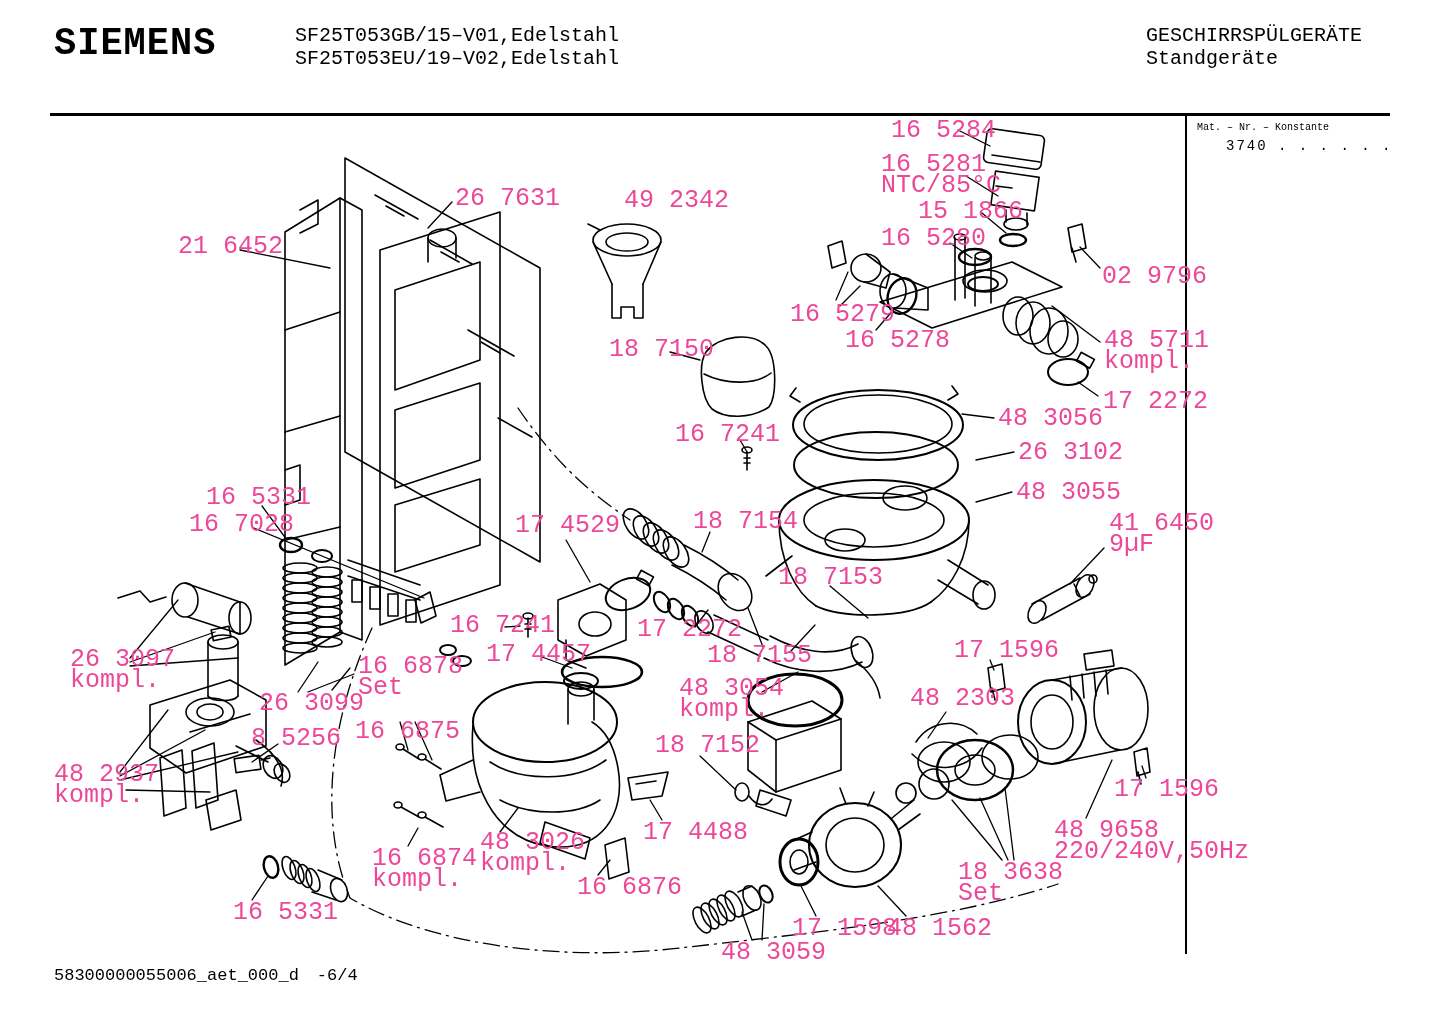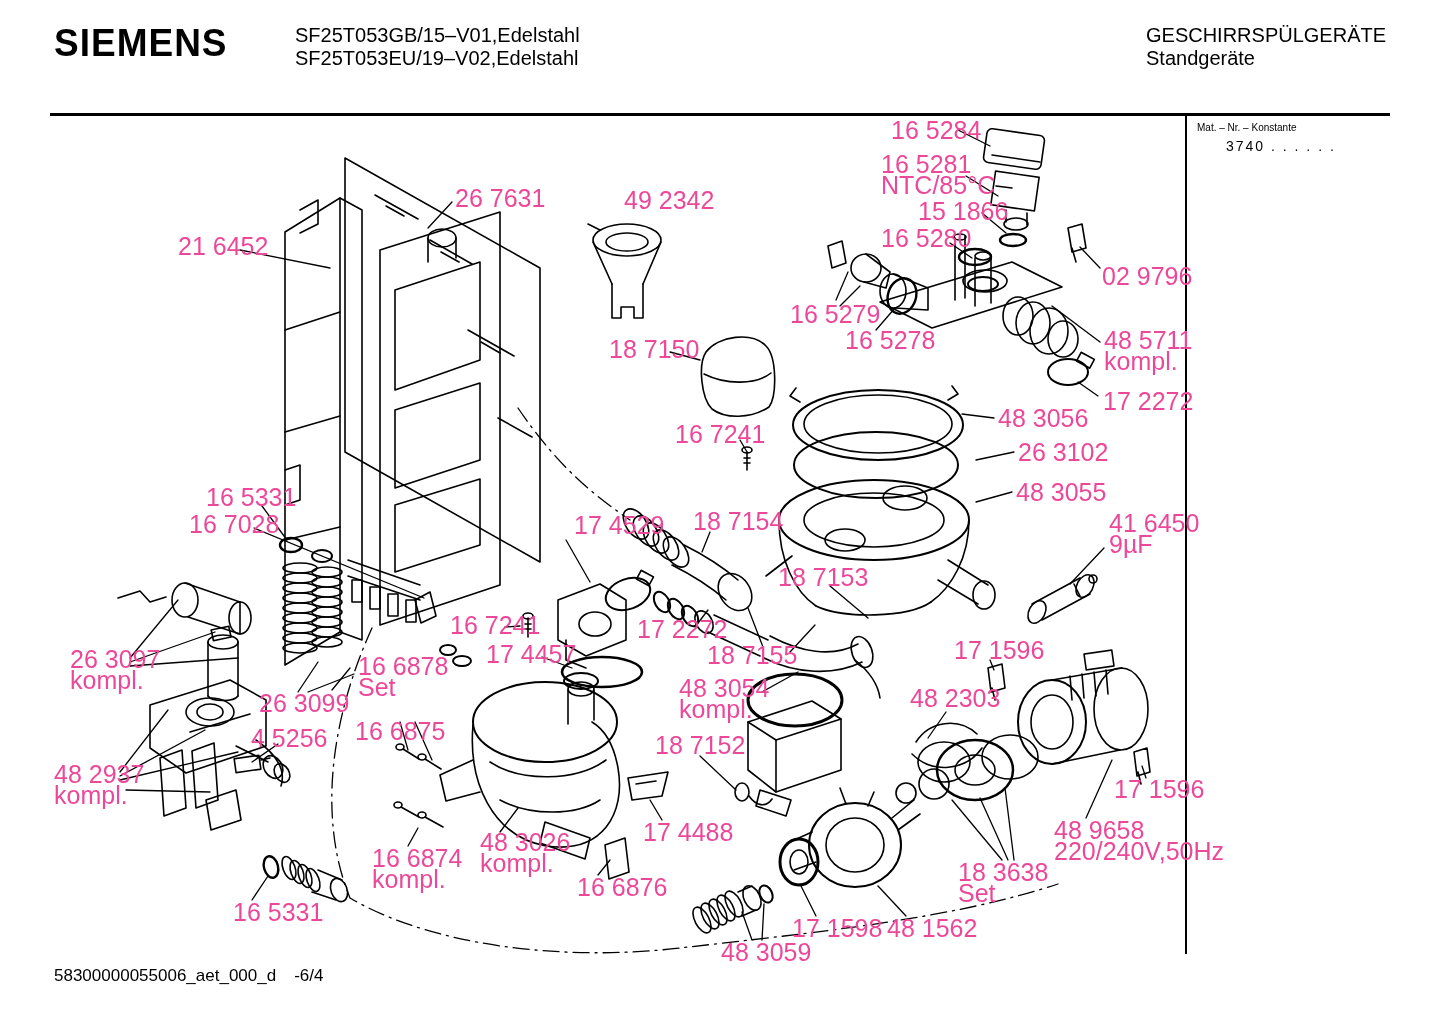--- a/index.html
+++ b/index.html
@@ -1,18 +1,18 @@
 <!DOCTYPE html>
 <html><head>
 <meta charset="utf-8">
 <style>
   html,body{margin:0;padding:0;background:#fff;}
   #page{
     position:relative;width:1396px;height:1019px;background:#ffffff;
-    font-family:Liberation Sans, sans-serif;color:#000;overflow:hidden;
+    font-family:Liberation Mono, monospace;color:#000;overflow:hidden;
   }
   .abs{position:absolute;}
   .brand{
     left:54px;top:22px;font-size:37px;font-weight:700;letter-spacing:1px;
     transform:scaleY(1.04);transform-origin:top left;
   }
   .model-line1{left:295px;top:24px;font-size:20px;}
   .model-line2{left:295px;top:47px;font-size:20px;}
   .cat-line1{left:1146px;top:24px;font-size:20px;}
   .cat-line2{left:1146px;top:47px;font-size:20px;}
@@ -417,40 +417,40 @@
       <div class="part-label" style="left: 1104px; top: 330px;">48 5711
 kompl.</div>
       <div class="part-label" style="left: 1103px; top: 391px;">17 2272</div>
       <div class="part-label" style="left: 609px; top: 339px;">18 7150</div>
       <div class="part-label" style="left: 998px; top: 408px;">48 3056</div>
       <div class="part-label" style="left: 675px; top: 424px;">16 7241</div>
       <div class="part-label" style="left: 1018px; top: 442px;">26 3102</div>
       <div class="part-label" style="left: 1016px; top: 482px;">48 3055</div>
       <div class="part-label" style="left: 206px; top: 487px;">16 5331</div>
       <div class="part-label" style="left: 189px; top: 514px;">16 7028</div>
-      <div class="part-label" style="left: 574px; top: 515px;">17 4529</div>
+      <div class="part-label" style="left: 515px; top: 515px;">17 4529</div>
       <div class="part-label" style="left: 693px; top: 511px;">18 7154</div>
       <div class="part-label" style="left: 1109px; top: 513px;">41 6450
 9µF</div>
       <div class="part-label" style="left: 778px; top: 567px;">18 7153</div>
       <div class="part-label" style="left: 450px; top: 615px;">16 7241</div>
       <div class="part-label" style="left: 637px; top: 619px;">17 2272</div>
       <div class="part-label" style="left: 707px; top: 645px;">18 7155</div>
       <div class="part-label" style="left: 486px; top: 644px;">17 4457</div>
       <div class="part-label" style="left: 70px; top: 649px;">26 3097
 kompl.</div>
       <div class="part-label" style="left: 358px; top: 656px;">16 6878
 Set</div>
       <div class="part-label" style="left: 259px; top: 693px;">26 3099</div>
       <div class="part-label" style="left: 355px; top: 701px; margin-top: 20px;">16 6875</div>
       <div class="part-label" style="left: 679px; top: 678px;">48 3054
 kompl.</div>
       <div class="part-label" style="left: 910px; top: 688px;">48 2303</div>
       <div class="part-label" style="left: 954px; top: 640px;">17 1596</div>
-      <div class="part-label" style="left: 251px; top: 728px;">4 5256</div>
+      <div class="part-label" style="left: 251px; top: 728px;">8 5256</div>
       <div class="part-label" style="left: 54px; top: 764px;">48 2937
 kompl.</div>
       <div class="part-label" style="left: 655px; top: 735px;">18 7152</div>
       <div class="part-label" style="left: 1114px; top: 779px;">17 1596</div>
       <div class="part-label" style="left: 480px; top: 832px;">48 3026
 kompl.</div>
       <div class="part-label" style="left: 643px; top: 822px;">17 4488</div>
       <div class="part-label" style="left: 1054px; top: 820px;">48 9658
 220/240V,50Hz</div>
       <div class="part-label" style="left: 372px; top: 848px;">16 6874

